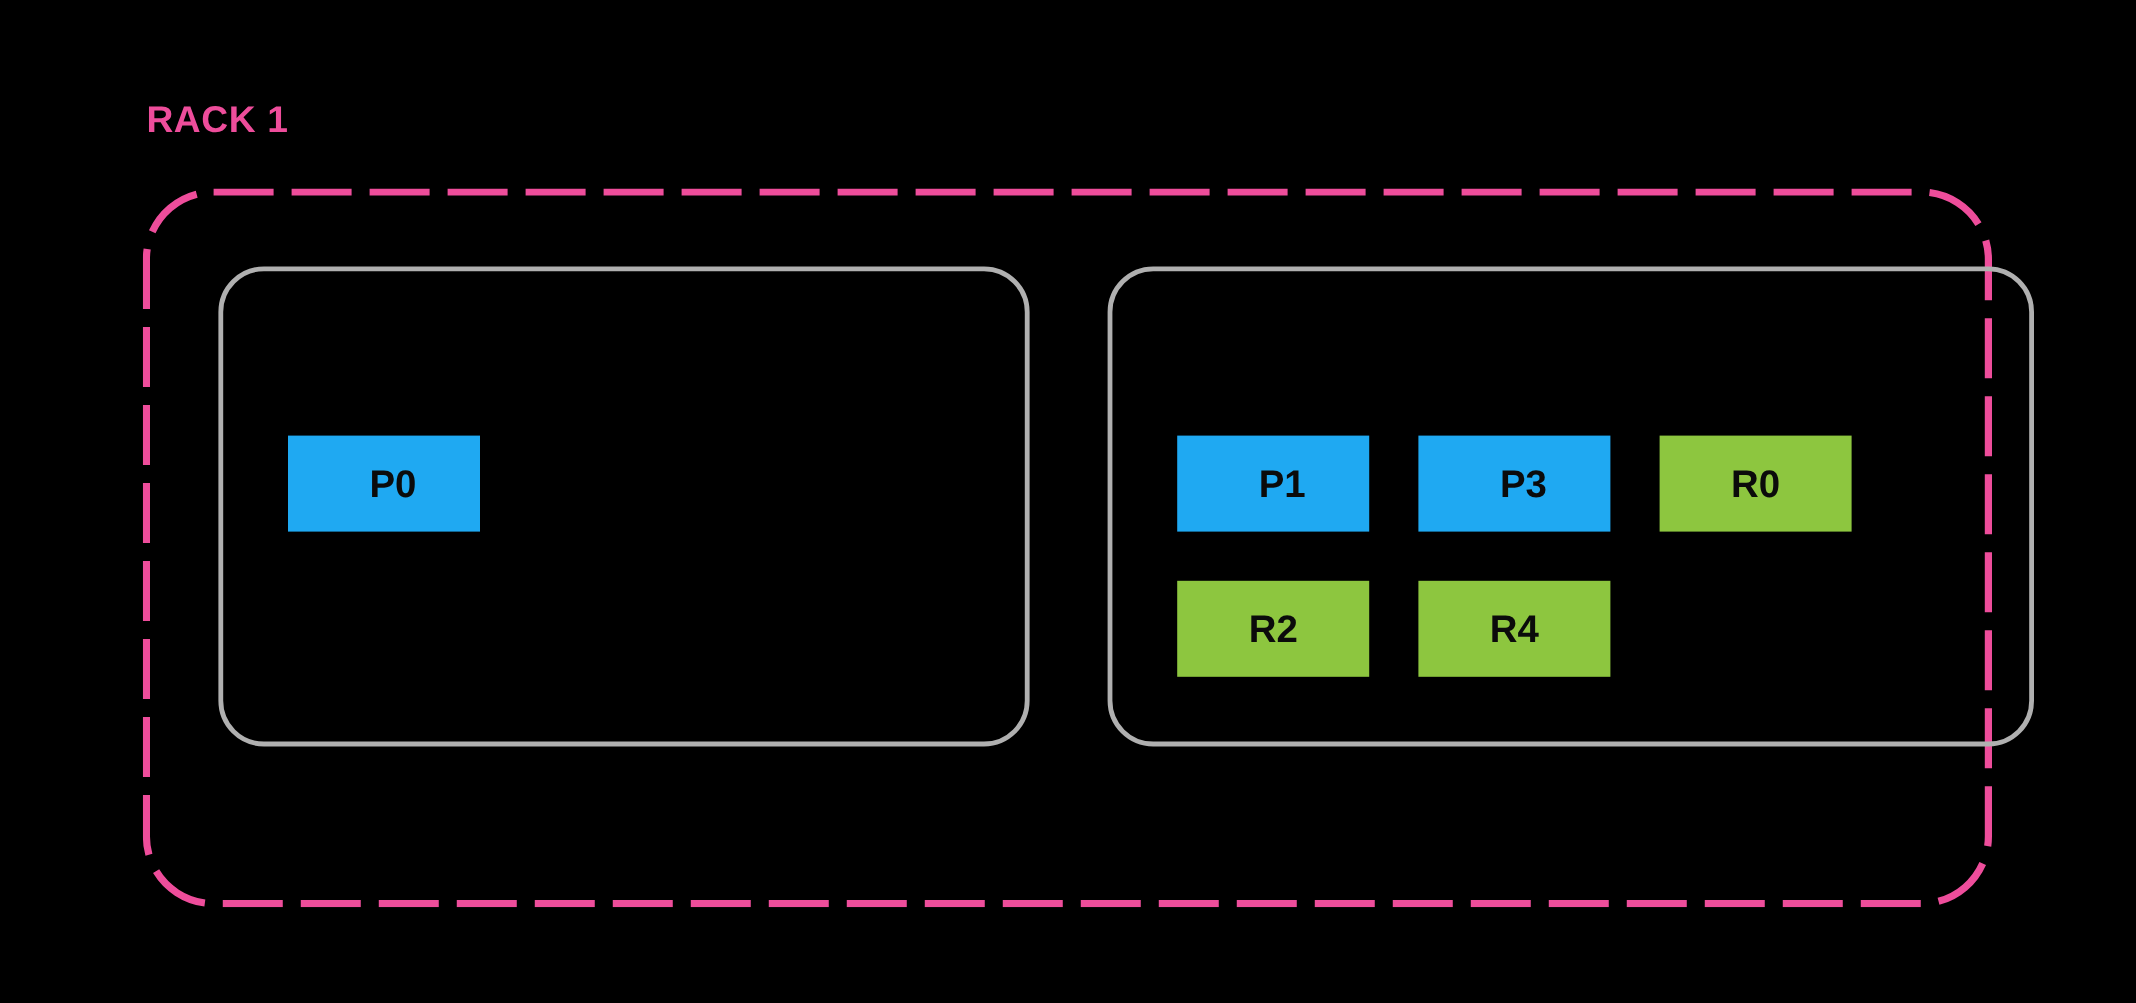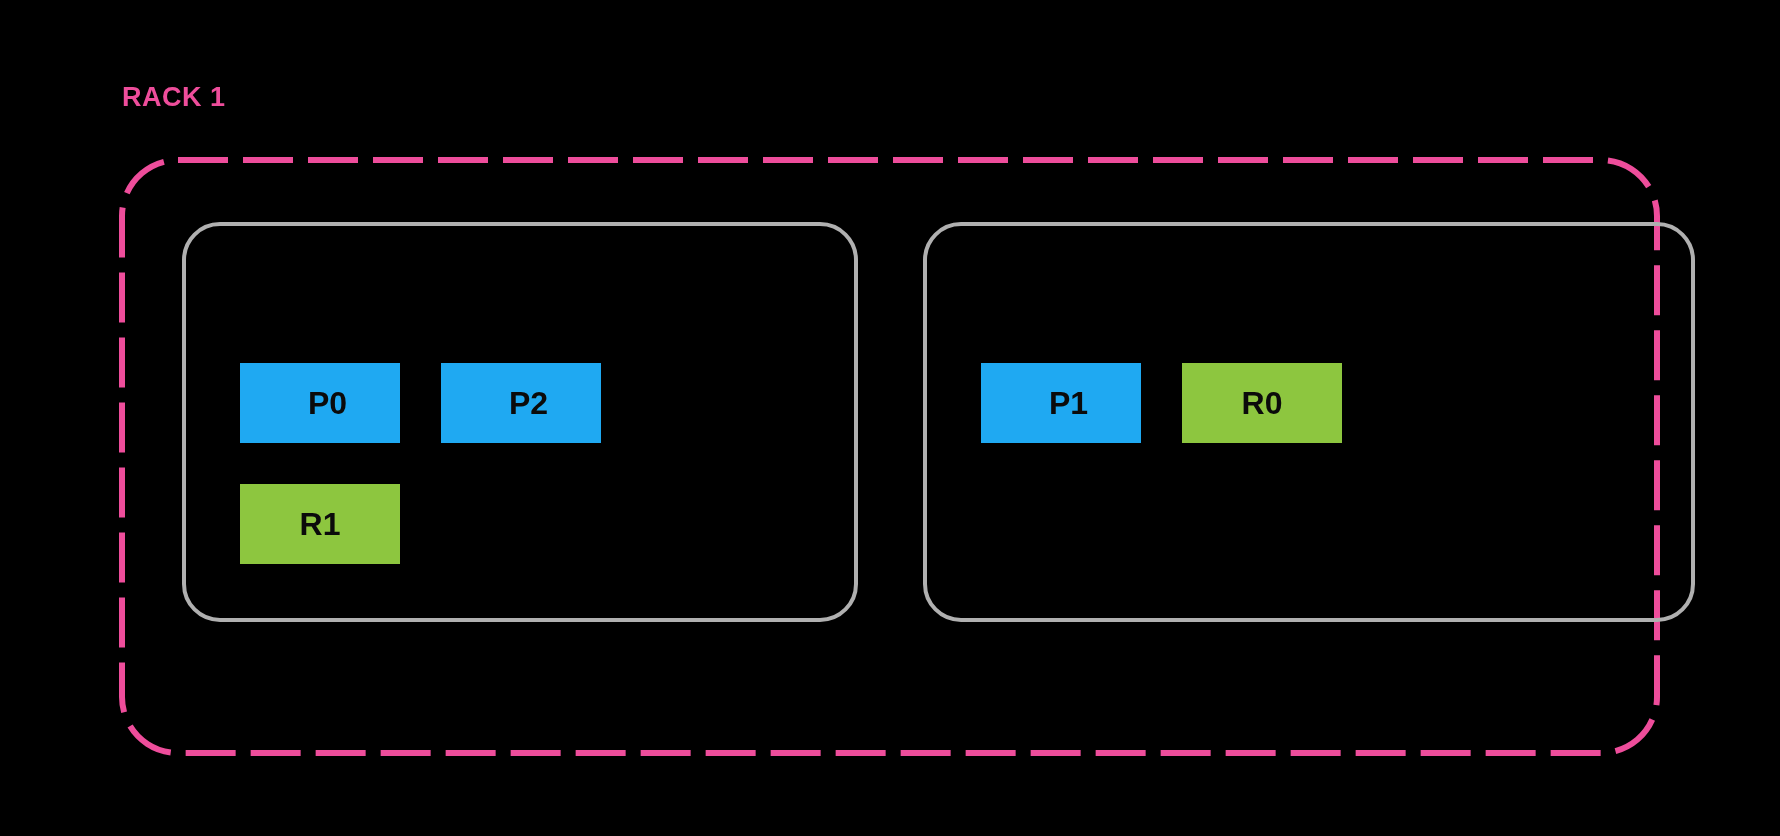--- a/index.html
+++ b/index.html
@@ -19,21 +19,21 @@
     width: 1780px;
     height: 836px;
     background: var(--background);
     overflow: hidden;
   }
 
   .rack-label {
     position: absolute;
     left: 122px;
     top: 82px;
-    font-size: 27px;
+    font-size: 31px;
     font-weight: 700;
     letter-spacing: 0.5px;
     color: var(--rack-pink);
     white-space: nowrap;
   }
 
   .rack-boundary-svg {
     position: absolute;
     left: 119px;
     top: 157px;
@@ -92,30 +92,33 @@
   <div class="rack-label">RACK 1</div>
 
   <svg class="rack-boundary-svg" viewBox="0 0 1541 599" aria-hidden="true">
     <rect class="rack-boundary-rect" x="3" y="3" width="1535" height="593" rx="56" ry="56"></rect>
   </svg>
 
   <div class="node node--left">
     <div class="node-content">
       <div class="shard-row">
         <div class="shard shard--primary">P0</div>
-        <div class="shard shard--primary">P2</div>
       </div>
       <div class="shard-row">
-        <div class="shard shard--replica">R1</div>
       </div>
     </div>
   </div>
 
   <div class="node node--right">
     <div class="node-content">
       <div class="shard-row">
         <div class="shard shard--primary">P1</div>
+        <div class="shard shard--primary">P3</div>
         <div class="shard shard--replica">R0</div>
+      </div>
+      <div class="shard-row">
+        <div class="shard shard--replica">R2</div>
+        <div class="shard shard--replica">R4</div>
       </div>
     </div>
   </div>
 
 </div>
 
 </body></html>

